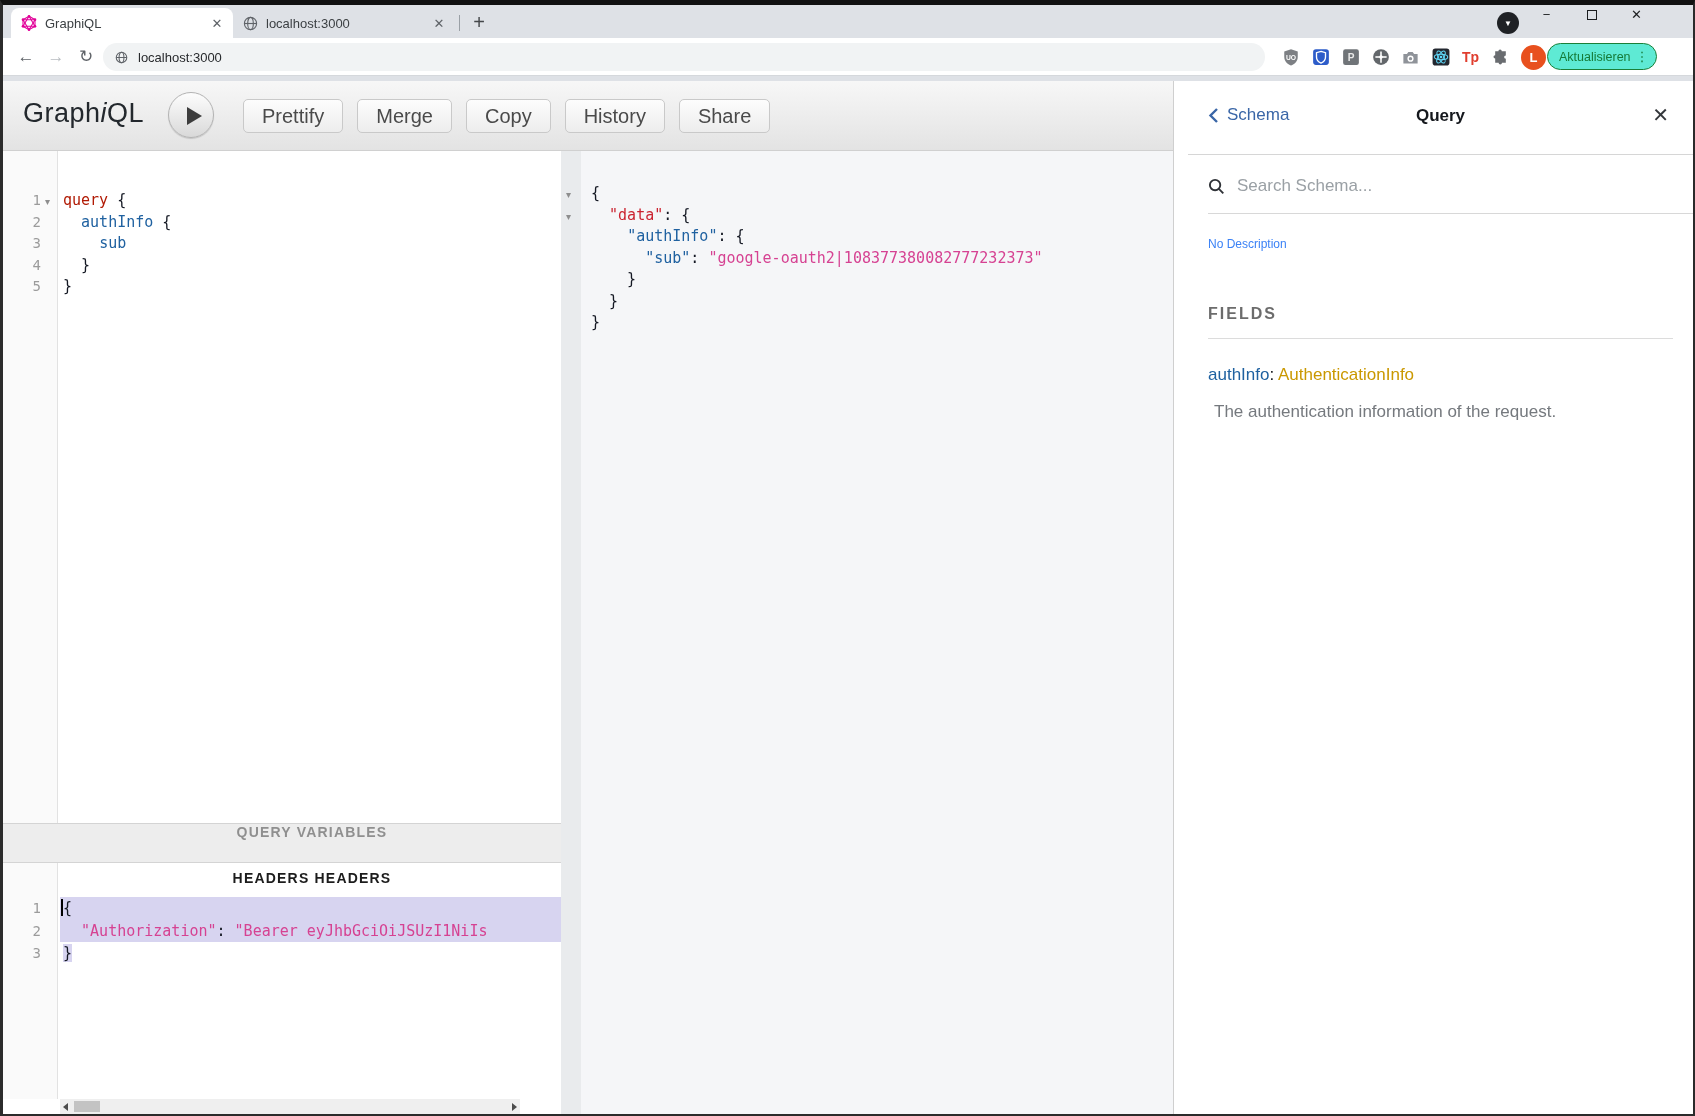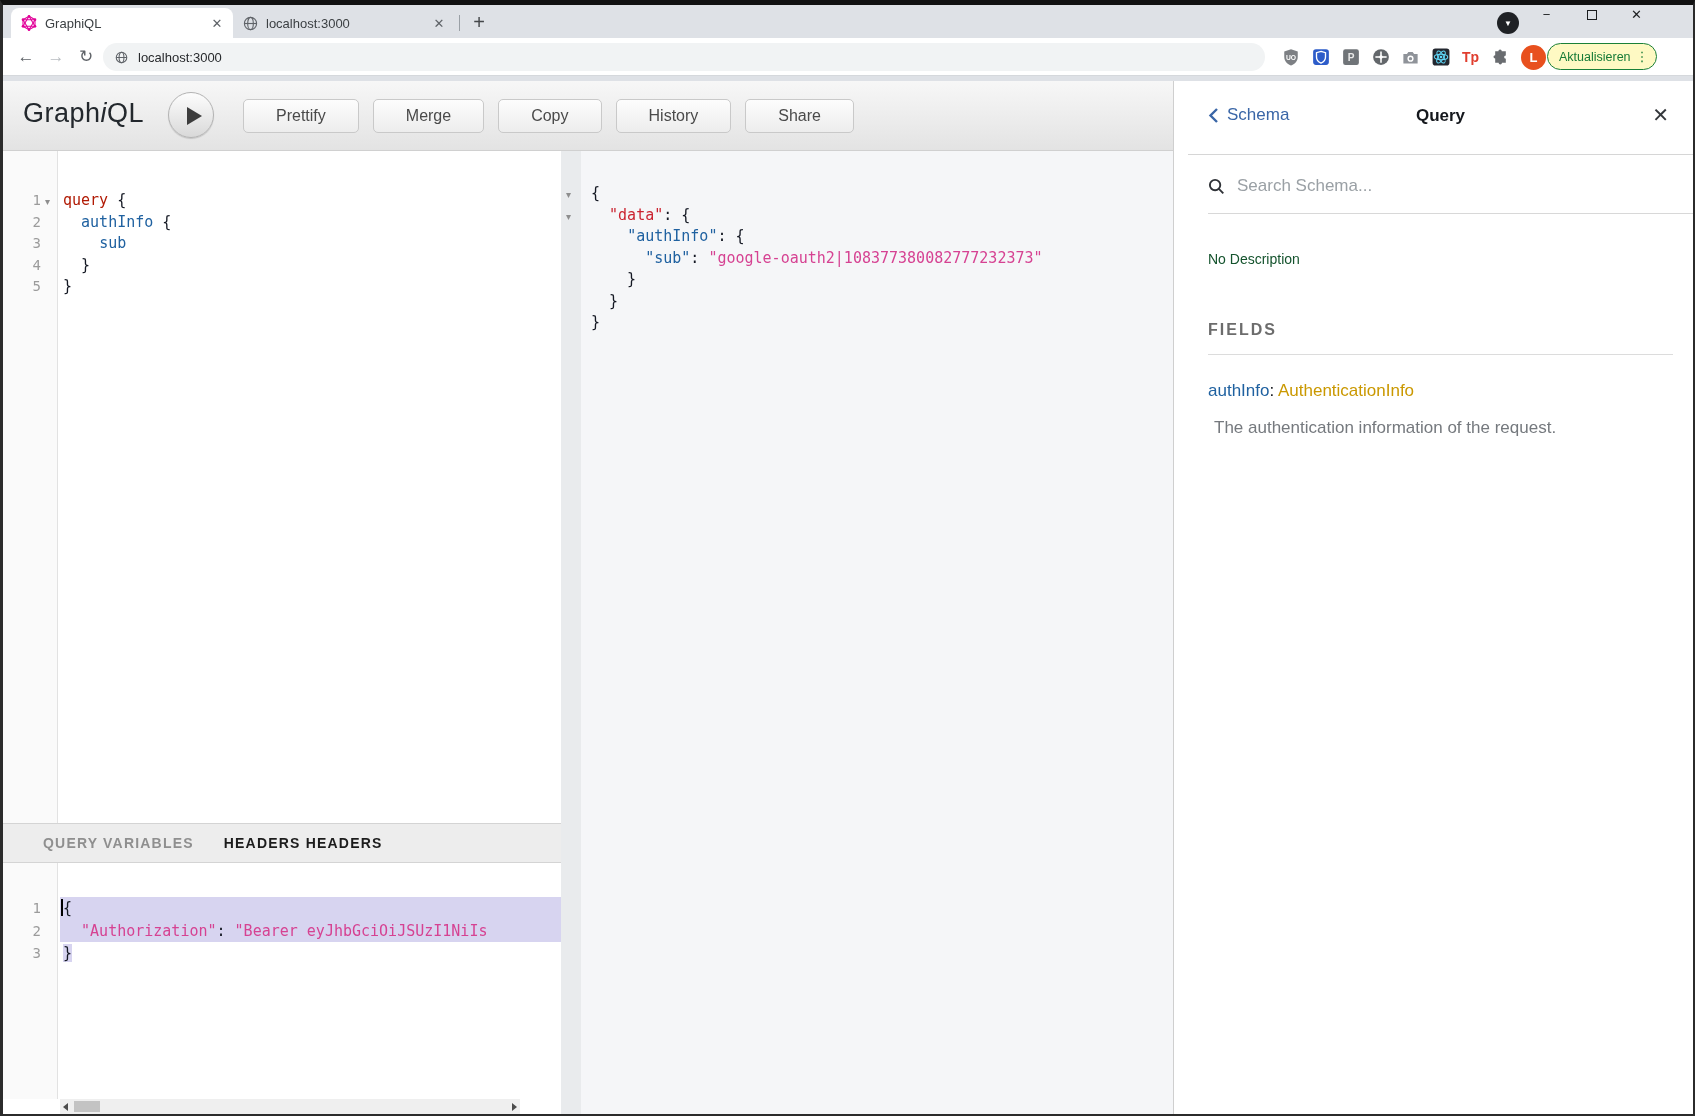--- a/index.html
+++ b/index.html
@@ -28,56 +28,56 @@
   .nav-ic { position:absolute; top:6px; width:26px; height:26px; text-align:center; line-height:26px;
             font-size:17px; color:#5f6368; }
   .omnibox { position:absolute; left:100px; top:5px; width:1162px; height:28px; background:#f1f3f4;
              border-radius:14px; display:flex; align-items:center; padding-left:12px; }
   .omnibox .url { font-size:13px; color:#27292c; margin-left:10px; }
   .ext-row { position:absolute; left:1278px; top:5px; height:28px; display:flex; align-items:center; gap:11px; }
   .ext { width:19px; height:19px; display:flex; align-items:center; justify-content:center; }
   .avatar { width:25px; height:25px; border-radius:50%; background:#e8501e; color:#fff; font-size:13px;
             font-weight:bold; text-align:center; line-height:25px; }
   .reload-pill { position:absolute; left:1544px; top:5px; height:27px; padding:0 7px 0 11px; border:1.5px solid #1a8038;
-                 border-radius:14px; display:flex; align-items:center; color:#157a37; font-size:12.5px; background:#fef9c3; }
+                 border-radius:14px; display:flex; align-items:center; color:#157a37; font-size:12.5px; background:#5eead4; }
   .reload-pill .dots { margin-left:5px; font-size:13px; color:#157a37; letter-spacing:0; }
 
   
   .app { position:absolute; left:0; right:0; top:76px; bottom:0; background:#fff; }
   .topbar { position:absolute; left:0; top:0; width:1170px; height:70px;
             background:linear-gradient(#f7f7f7,#e3e3e3); border-bottom:1px solid #d0d0d0; }
   .gql-logo { position:absolute; left:20px; top:17px; font-size:27px; color:#23282d; letter-spacing:.5px; }
   .exec-btn { position:absolute; left:165px; top:11px; width:46px; height:46px; border-radius:50%;
               background:linear-gradient(#fdfdfd,#d9d9d9); border:1px solid #b3b3b3;
               box-shadow:0 1px 1px rgba(0,0,0,.15); }
   .exec-tri { position:absolute; left:18px; top:14px; width:0; height:0;
               border-left:15px solid #3d3d3d; border-top:9px solid transparent; border-bottom:9px solid transparent; }
   .tb-buttons { position:absolute; left:240px; top:18px; display:flex; gap:14px; }
-  .tb-btn { height:34px; padding:0 32px; border:1px solid #c9c9c9; border-radius:5px;
-            background:linear-gradient(#fdfdfd,#ededed); color:#4a4a4a; font-size:16px;
+  .tb-btn { height:34px; padding:0 18px; border:1px solid #c9c9c9; border-radius:5px;
+            background:linear-gradient(#fdfdfd,#ededed); color:#4a4a4a; font-size:20px;
             font-family:"Liberation Sans",sans-serif; }
 
   
   .mono, .code-text, .linenum { font-family:"DejaVu Sans Mono","Liberation Mono",monospace; }
   .query-pane { position:absolute; left:0; top:70px; width:558px; bottom:0; background:#fff; }
   .gutter-bg { position:absolute; left:0; width:55px; background:#fafafa; border-right:1px solid #e2e2e2; }
   .code-line { position:relative; height:21.5px; line-height:21.5px; white-space:pre; }
   .linenum { position:absolute; left:0; width:38px; text-align:right; color:#9b9b9b; font-size:14px; }
   .fold { position:absolute; color:#8e8e8e; font-size:10px; top:1px; }
   .code-text { position:relative; display:block; margin-left:60px; font-size:15px; color:#141823; z-index:1; }
   .tk-kw { color:#B11A04; } .tk-fld { color:#1F61A0; } .tk-punc { color:#141823; }
   .tk-red { color:#CB2431; } .tk-str { color:#D64292; } .tk-sel { background:#d7d4f0; }
   .sel-bg { position:absolute; left:57px; right:0; top:0; bottom:0; background:#d7d4f0; }
   .caret { position:absolute; left:58px; top:2px; width:1.5px; height:17px; background:#000; z-index:2; }
   #query-editor { position:absolute; left:0; top:0; width:558px; height:672px; }
   #query-lines { position:absolute; left:0; top:39px; right:0; }
 
   .var-tabs { position:absolute; left:0; top:672px; width:558px; height:40px; background:#ededed;
               border-top:1px solid #d4d4d4; border-bottom:1px solid #d4d4d4;
-              display:flex; align-items:center; padding-left:40px; gap:30px; }
+              display:flex; align-items:center; padding-left:60px; gap:30px;flex-direction:column; }
   .var-tab { font-size:14px; font-weight:bold; letter-spacing:1.2px; }
   .var-tab.inactive { color:#8f8f8f; } .var-tab.active { color:#1c1c1c; }
 
   #headers-editor { position:absolute; left:0; top:712px; bottom:15px; width:558px; }
   #headers-lines { position:absolute; left:0; top:34px; right:0; }
   #headers-lines .code-line { height:22.5px; line-height:22.5px; }
   #headers-lines .code-text { width:454px; overflow:hidden; }
 
   .hscroll { position:absolute; left:57px; bottom:0; width:460px; height:15px; background:#efefef; }
   .hs-thumb { position:absolute; left:14px; top:2px; width:26px; height:11px; background:#c3c3c3; }
@@ -95,21 +95,21 @@
   .docs { position:absolute; left:1170px; top:0; right:0; bottom:0; background:#fff; border-left:1px solid #cfcfcf;padding-left:14px; }
   .docs-header { position:relative; height:74px; border-bottom:1px solid #d6d6d6; }
   .docs-back { position:absolute; left:20px; top:24px; display:flex; align-items:center; color:#3a66a7; font-size:17px; }
   .docs-back span { margin-left:8px; }
   .docs-title { position:absolute; left:0; width:100%; top:25px; text-align:center; font-size:17px;
                 font-weight:bold; color:#15181d; }
   .docs-close { position:absolute; right:24px; top:22px; font-size:20px; color:#33363a; }
   .search-row { margin-left:20px; padding:21px 0 17px 0; border-bottom:1px solid #d8d8d8;
                 display:flex; align-items:center; }
   .search-ph { font-size:17px; color:#9aa0a5; margin-left:12px; }
-  .no-desc { margin:37px 20px 0 20px; font-size:14px; color:#14532d; }
+  .no-desc { margin:23px 20px 0 20px; font-size:12px; color:#3b82f6; }
   .fields-h { margin:54px 20px 0 20px; padding-bottom:15px; border-bottom:1px solid #dcdcdc;
               font-size:16px; font-weight:bold; letter-spacing:2px; color:#6c6c6c; }
   .field-row { margin:26px 20px 0 20px; font-size:17px; }
   .fname { color:#1F61A0; } .fcolon { color:#15181d; } .ftype { color:#CA9800;margin-top:40px; }
   .fdesc { margin:17px 20px 0 26px; font-size:17px; color:#75797e; }
 </style>
 </head>
 <body>
 
 <div class="window">

